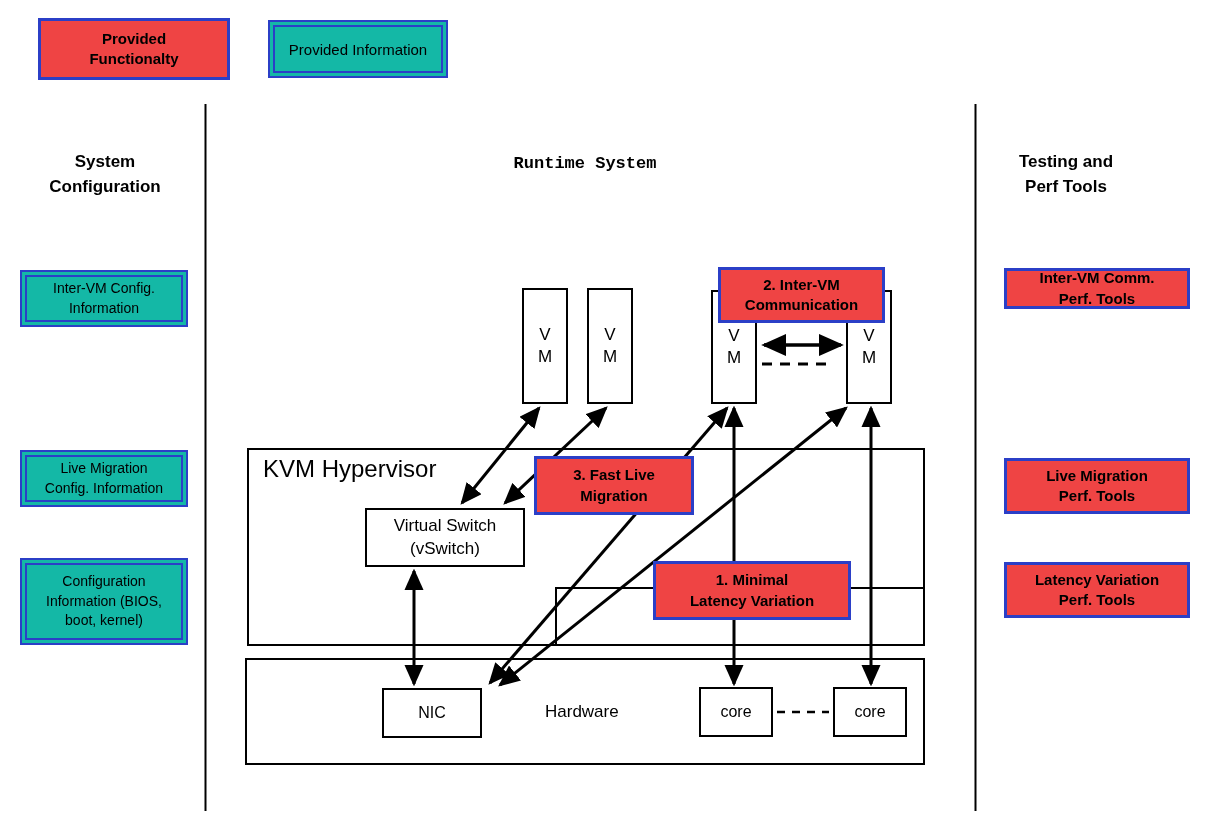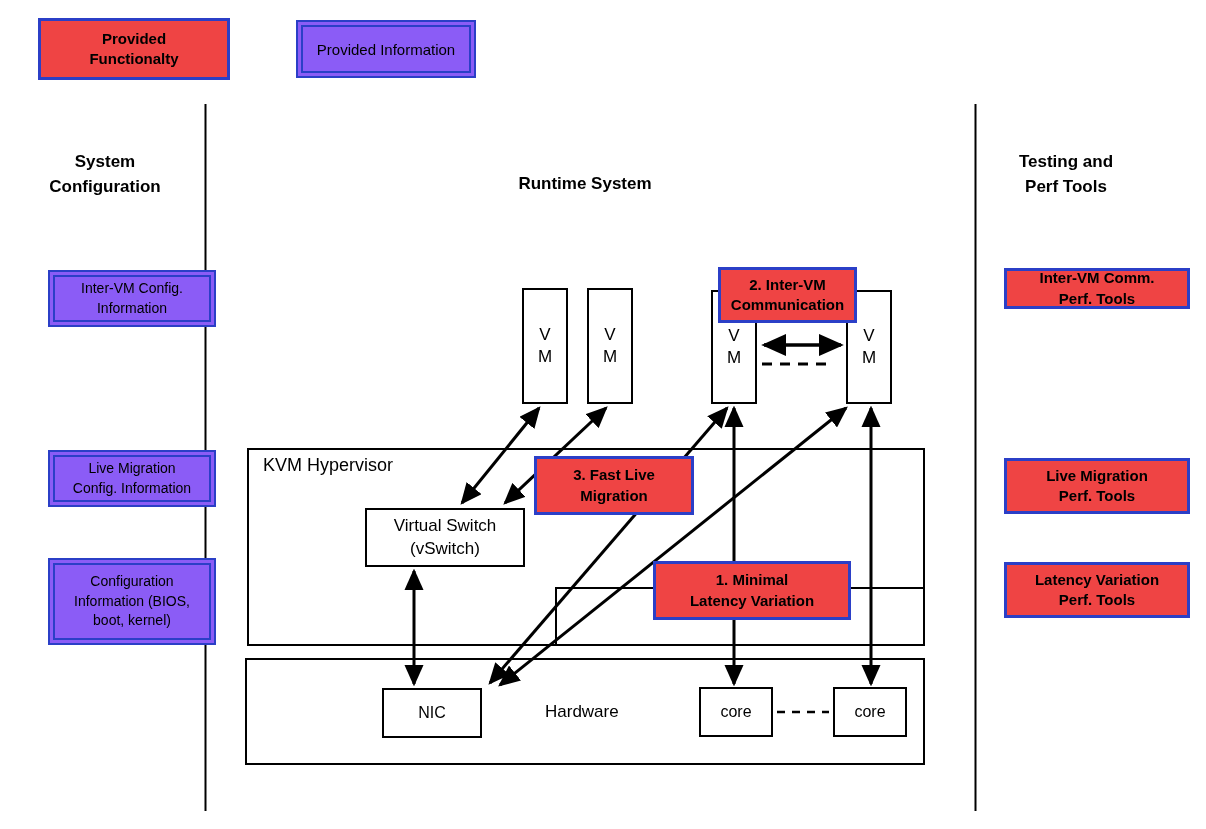--- a/index.html
+++ b/index.html
@@ -10,51 +10,51 @@
   }
   .abs{position:absolute;}
   .ctr{display:flex;align-items:center;justify-content:center;text-align:center;white-space:pre-line;}
   
   .blue-box{
     background:#ef4444;border:3px solid #2b3fc7;box-sizing:border-box;
     font-weight:bold;font-size:15px;line-height:1.35;z-index:5;
   }
   
   .dbl-box{
-    background:#8b5cf6;border:2.5px solid #2b3fc7;box-sizing:border-box;
+    background:#14b8a6;border:2.5px solid #2b3fc7;box-sizing:border-box;
     outline:2px solid #2b3fc7;outline-offset:-7px;
-    font-size:14px;line-height:1.4;z-index:5;margin-left:28px;
+    font-size:14px;line-height:1.4;z-index:5;
   }
   
   .wbox{
     background:#fff;border:2px solid #000;box-sizing:border-box;
     font-size:17px;line-height:1.3;z-index:4;
   }
   .struct{background:#fff;border:2.5px solid #000;box-sizing:border-box;z-index:1;}
   .struct-clear{background:transparent;border:2px solid #000;box-sizing:border-box;z-index:2;}
   .hdr{font-weight:bold;font-size:17px;line-height:1.45;text-align:center;white-space:pre-line;z-index:2;}
   #arrows{position:absolute;left:0;top:0;z-index:3;pointer-events:none;}
-  .inlabel{z-index:2;font-size:18px;}
+  .inlabel{z-index:2;font-size:24px;}
 </style>
 </head>
 <body>
 
 <div id="stage">
 
   <div class="abs struct" style="left:247px;top:448px;width:678px;height:198px;"></div>
   <div class="abs struct-clear" style="left:555px;top:587px;width:370px;height:59px;"></div>
   <div class="abs struct" style="left:245px;top:658px;width:680px;height:107px;"></div>
 
   <div class="abs inlabel" style="left:263px;top:455px;">KVM Hypervisor</div>
   <div class="abs inlabel" style="left:545px;top:702px;font-size:17px;">Hardware</div>
   <div class="abs inlabel" style="left:817px;top:596px;font-size:21px;">e</div>
 
   <div class="abs hdr" style="left:20px;top:150px;width:170px;">System
 Configuration</div>
-  <div class="abs hdr" style="left:460px;top:172px;width:250px;">Runtime System</div>
+  <div class="abs hdr" style="left:460px;top:152px;width:250px;font-family:Liberation Mono, monospace;">Runtime System</div>
   <div class="abs hdr" style="left:980px;top:150px;width:172px;">Testing and
 Perf Tools</div>
 
   <svg id="arrows" width="1206" height="829" viewBox="0 0 1206 829">
     <defs>
       <marker id="ah" markerWidth="7.2" markerHeight="6.4" refX="6.4" refY="3.2" orient="auto" markerUnits="strokeWidth">
         <path d="M0,0 L7.2,3.2 L0,6.4 Z" fill="#000"></path>
       </marker>
       <marker id="ahs" markerWidth="7.2" markerHeight="6.4" refX="6.4" refY="3.2" orient="auto-start-reverse" markerUnits="strokeWidth">
         <path d="M0,0 L7.2,3.2 L0,6.4 Z" fill="#000"></path>
@@ -141,21 +141,21 @@
     <span>Virtual Switch
 (vSwitch)</span>
   </div>
   <div class="abs ctr wbox" style="left:699px;top:687px;width:74px;height:50px;font-size:16px;">
     <span>core</span>
   </div>
   <div class="abs ctr wbox" style="left:833px;top:687px;width:74px;height:50px;font-size:16px;">
     <span>core</span>
   </div>
 
-  <div class="abs ctr blue-box" style="left:718px;top:267px;width:139px;height:56px;">
+  <div class="abs ctr blue-box" style="left:718px;top:267px;width:167px;height:56px;">
     <span>2. Inter-VM
 Communication</span>
   </div>
   <div class="abs ctr blue-box" style="left:534px;top:456px;width:160px;height:59px;justify-content:center;">
     <span>3. Fast Live
 Migration</span>
   </div>
   <div class="abs ctr blue-box" style="left:653px;top:561px;width:198px;height:59px;">
     <span>1. Minimal
 Latency Variation</span>

